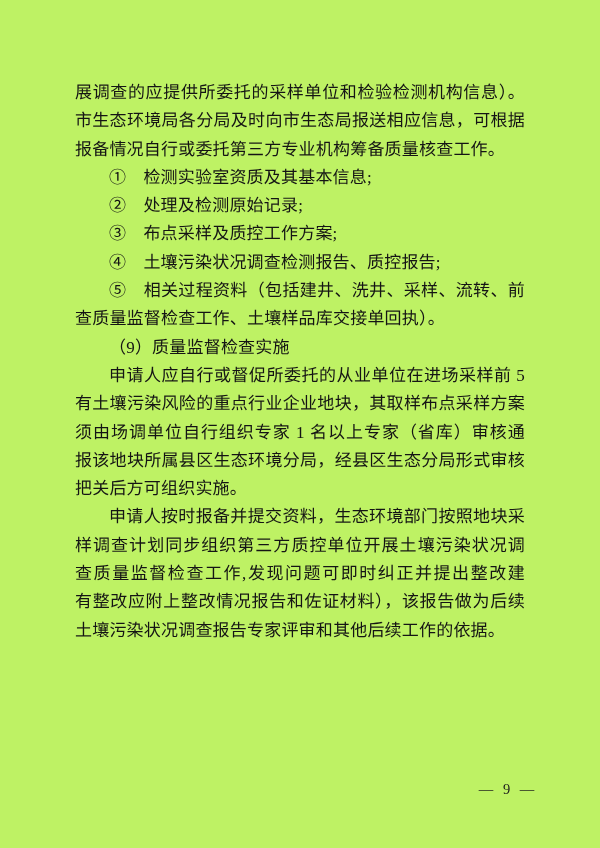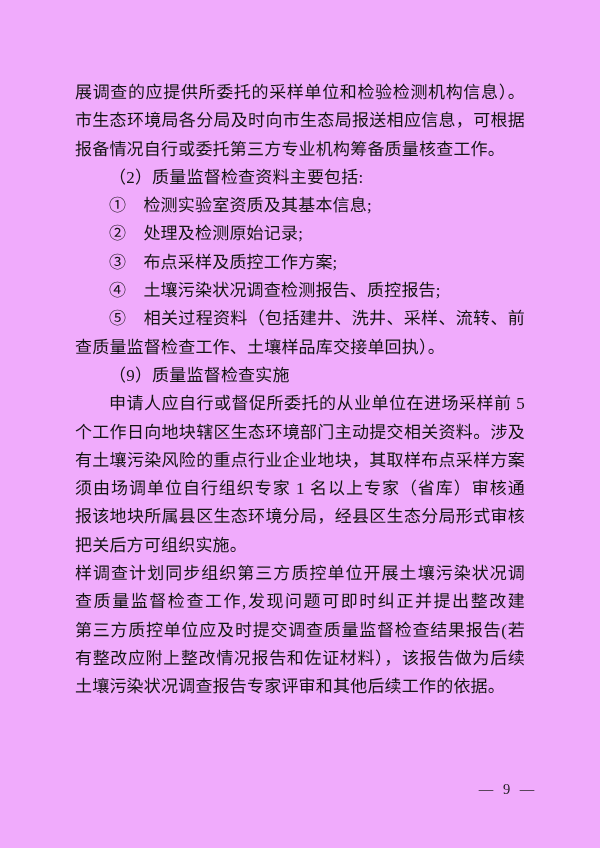--- a/index.html
+++ b/index.html
@@ -10,21 +10,21 @@
   body {
     width: 600px;
     height: 848px;
     font-family: "Liberation Serif", "DejaVu Serif", serif;
     color: #141414;
   }
   .page {
     position: relative;
     width: 600px;
     height: 848px;
-    background: #f0abfc;
+    background: #bef264;
     overflow: hidden;
   }
   .textblock {
     position: absolute;
     left: 75px;
     top: 79px;
     width: 450px;
   }
   .line {
     font-size: 17px;
@@ -56,34 +56,32 @@
   }
 </style>
 </head>
 <body>
 
 <div class="page">
   <div class="textblock">
     <div class="line j">展调查的应提供所委托的采样单位和检验检测机构信息）。</div>
     <div class="line j">市生态环境局各分局及时向市生态局报送相应信息，可根据</div>
     <div class="line">报备情况自行或委托第三方专业机构筹备质量核查工作。</div>
-    <div class="line ind">（2）质量监督检查资料主要包括:</div>
     <div class="line ind">①　检测实验室资质及其基本信息;</div>
     <div class="line ind">②　处理及检测原始记录;</div>
     <div class="line ind">③　布点采样及质控工作方案;</div>
     <div class="line ind">④　土壤污染状况调查检测报告、质控报告;</div>
     <div class="line ind j">⑤　相关过程资料（包括建井、洗井、采样、流转、前</div>
     <div class="line">查质量监督检查工作、土壤样品库交接单回执）。</div>
     <div class="line ind">（9）质量监督检查实施</div>
     <div class="line ind j">申请人应自行或督促所委托的从业单位在进场采样前 5</div>
-    <div class="line j">个工作日向地块辖区生态环境部门主动提交相关资料。涉及</div>
     <div class="line j">有土壤污染风险的重点行业企业地块，其取样布点采样方案</div>
     <div class="line j">须由场调单位自行组织专家 1 名以上专家（省库）审核通过，</div>
     <div class="line j">报该地块所属县区生态环境分局，经县区生态分局形式审核</div>
     <div class="line">把关后方可组织实施。</div>
+    <div class="line ind j">申请人按时报备并提交资料，生态环境部门按照地块采</div>
     <div class="line j">样调查计划同步组织第三方质控单位开展土壤污染状况调</div>
     <div class="line j">查质量监督检查工作,发现问题可即时纠正并提出整改建议。</div>
-    <div class="line j">第三方质控单位应及时提交调查质量监督检查结果报告(若</div>
     <div class="line j">有整改应附上整改情况报告和佐证材料），该报告做为后续</div>
     <div class="line">土壤污染状况调查报告专家评审和其他后续工作的依据。</div>
   </div>
   <div class="pagenum">— 9 —</div>
 </div>
 
 </body></html>

